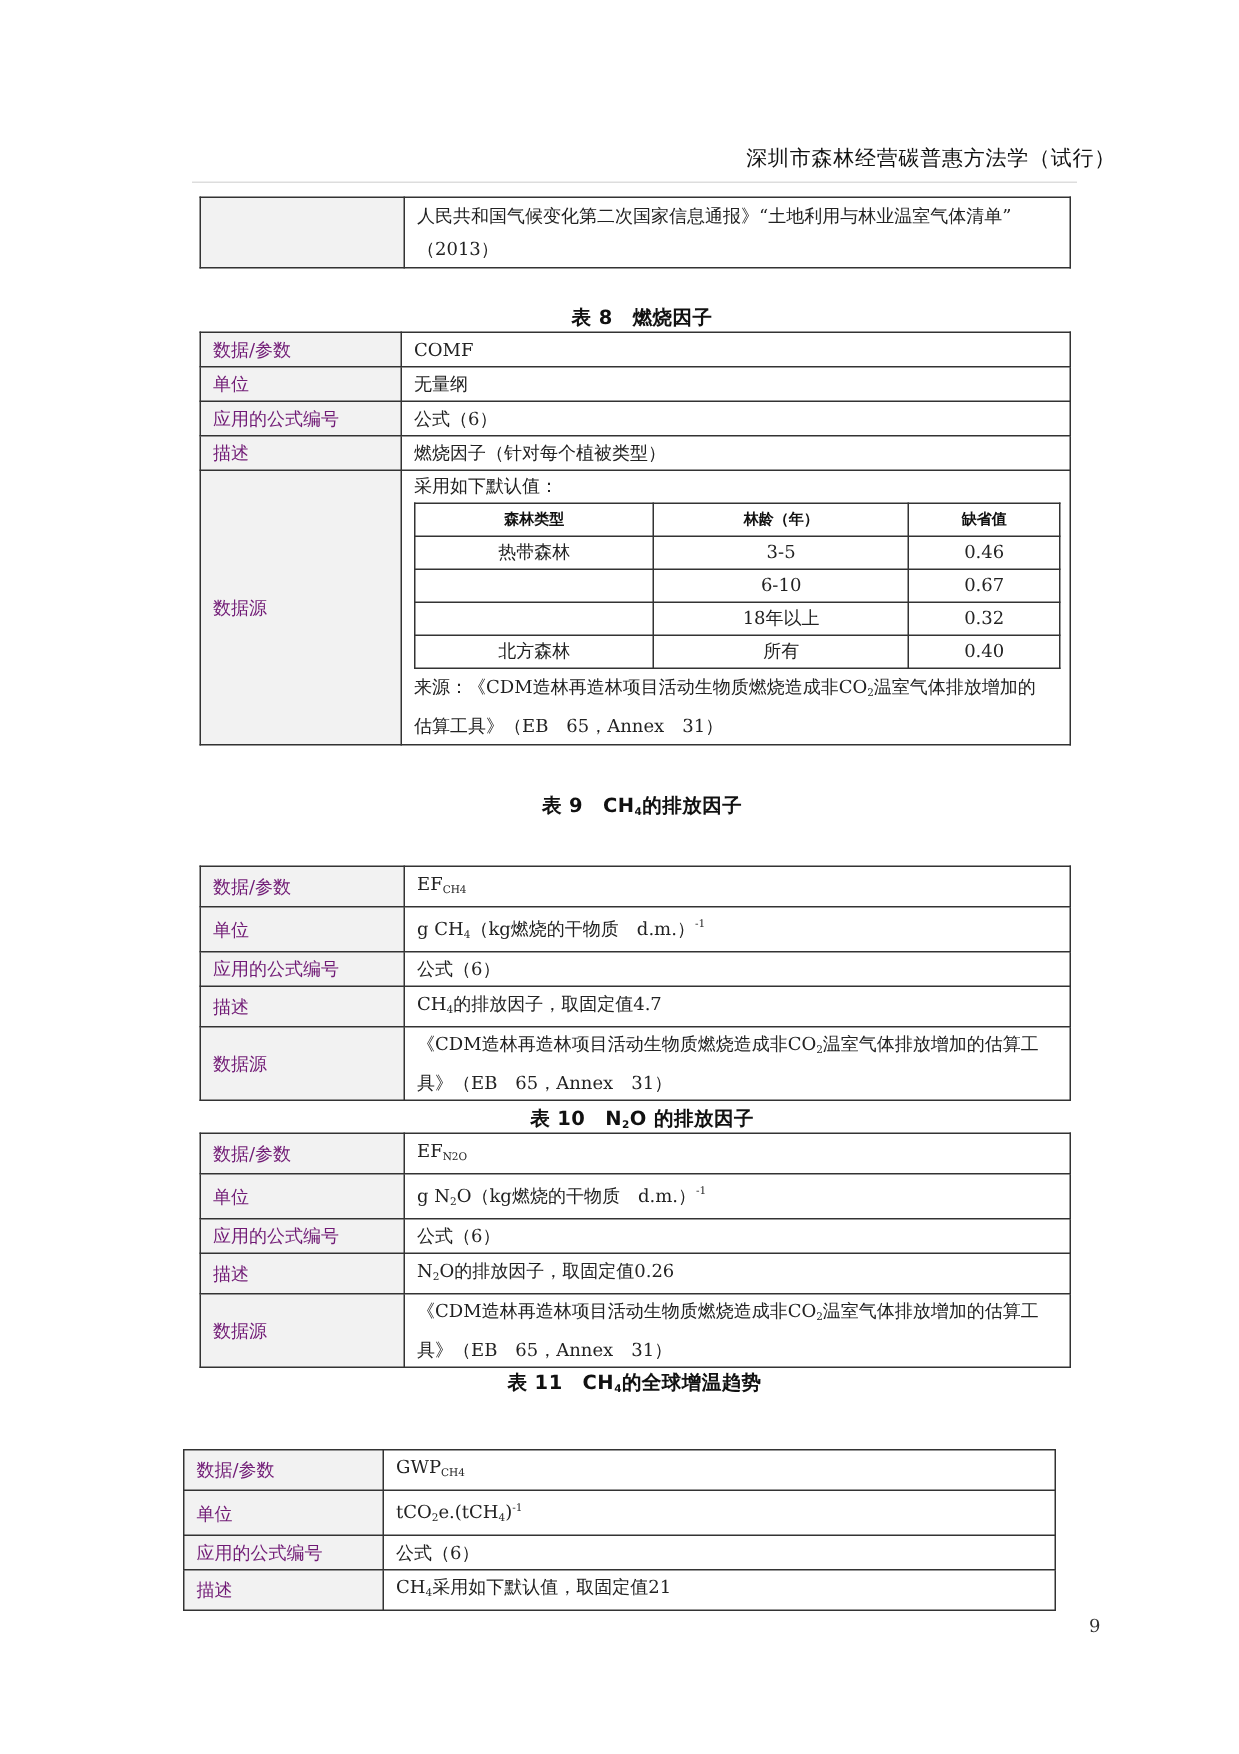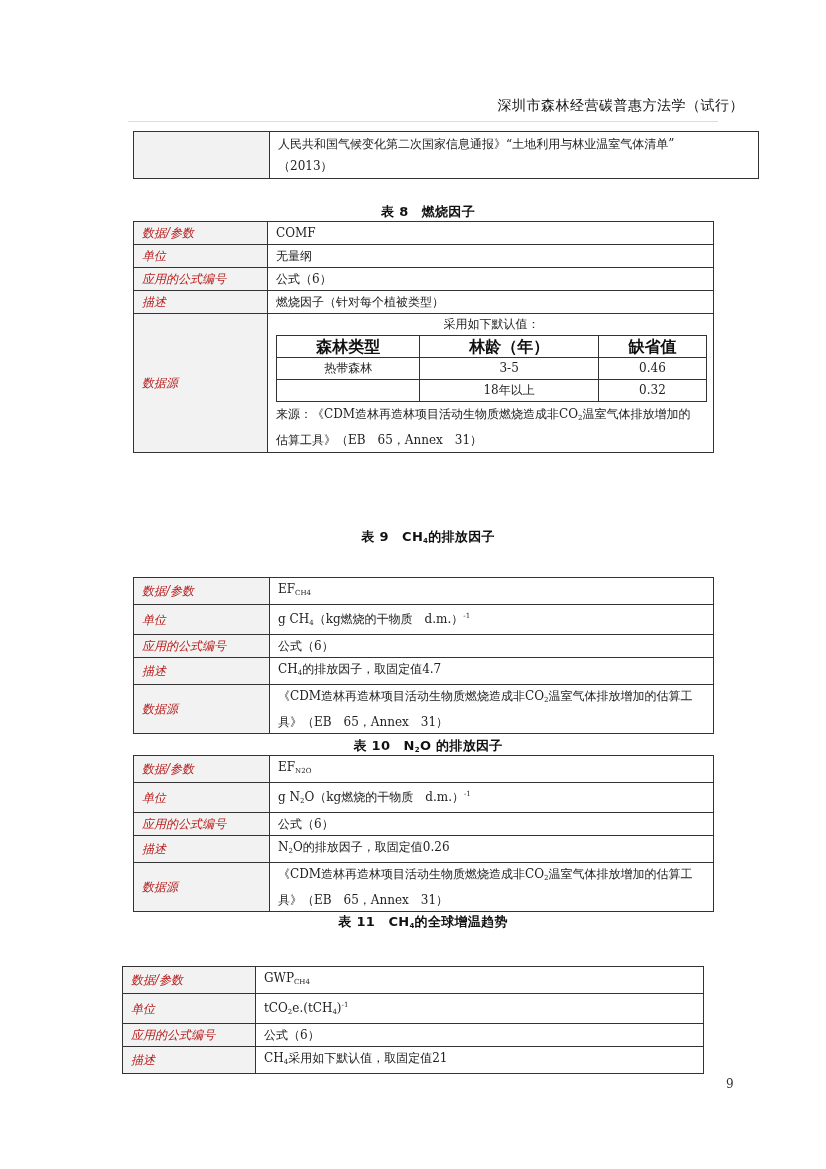--- a/index.html
+++ b/index.html
@@ -3,40 +3,40 @@
 <meta charset="utf-8">
 <style>
   html, body { margin: 0; padding: 0; background: #ffffff; }
   body { width: 826px; height: 1169px; position: relative; overflow: hidden;
          font-family: "DejaVu Serif", "Liberation Serif", serif; color: #222; }
   .running-header { position: absolute; top: 97px; right: 82px; font-size: 14px;
          font-family: "DejaVu Sans", "Liberation Sans", sans-serif; color: #111; letter-spacing: 0.5px; }
   .header-rule { position: absolute; top: 121px; left: 128px; width: 590px; height: 0; border-top: 1px solid #ddd; }
   table.param { position: absolute; border-collapse: collapse; font-size: 12px; }
   table.param td { border: 1.3px solid #333; padding: 0 0 0 8px; vertical-align: middle; line-height: 22px; }
-  table.param td.k { background: #f2f2f2; color: #b91c1c; font-style: italic; }
+  table.param td.k { background: #f2f2f2; color: #701a75; }
   table.param td.v { color: #222; }
   .caption { position: absolute; font-family: "DejaVu Sans", "Liberation Sans", sans-serif; font-size: 13px;
              font-weight: bold; color: #111; text-align: center; width: 590px; left: 133px; letter-spacing: 0.3px; }
   .caption .sub { font-size: 7px; vertical-align: -2px; }
   sub.s { font-size: 7px; vertical-align: -2px; }
   sup.s { font-size: 7px; vertical-align: 5px; }
   table.inner { border-collapse: collapse; width: 431px; margin: 0 0 0 0; font-size: 12px; }
   table.inner td, table.inner th { border: 1.3px solid #333; text-align: center; line-height: 21px; padding: 0; }
-  table.inner th { font-family: "DejaVu Sans", "Liberation Sans", sans-serif; font-weight: bold; font-size: 16px; color: #111; }
+  table.inner th { font-family: "DejaVu Sans", "Liberation Sans", sans-serif; font-weight: bold; font-size: 10px; color: #111; }
   .lh2 { line-height: 22px; padding-top: 1px; padding-bottom: 1px; }
   .page-number { position: absolute; top: 1077px; left: 726px; font-size: 12px; color: #333; }
 </style>
 </head>
 <body>
 
 <div class="running-header">深圳市森林经营碳普惠方法学（试行）</div>
 <div class="header-rule"></div>
 
-<table class="param" style="top:131px; left:133px; width:626px;">
+<table class="param" style="top:131px; left:133px; width:581px;">
   <tbody>
       <tr>
     <td class="k" style="width:127px; height:46px;"></td>
     <td class="v" style="line-height:22px; padding-top:1px; padding-bottom:1px;">
       <div>人民共和国气候变化第二次国家信息通报》“土地利用与林业温室气体清单”</div>
       <div>（2013）</div>
     </td>
   </tr>
 </tbody>
   </table>
@@ -56,37 +56,47 @@
     <td class="k">应用的公式编号</td>
     <td class="v">公式（6）</td>
   </tr>
   <tr>
     <td class="k">描述</td>
     <td class="v">燃烧因子（针对每个植被类型）</td>
   </tr>
   <tr>
     <td class="k">数据源</td>
     <td class="v" style="padding:0 6px 0 8px;">
-      <div style="line-height:21px;text-align:center;">采用如下默认值：</div>
+      <div style="line-height:21px;">采用如下默认值：</div>
       <table class="inner">
         <tbody>
               <tr>
           <th>森林类型</th>
           <th>林龄（年）</th>
           <th>缺省值</th>
         </tr>
         <tr>
           <td>热带森林</td>
           <td>3-5</td>
           <td>0.46</td>
         </tr>
         <tr>
           <td>&nbsp;</td>
+          <td>6-10</td>
+          <td>0.67</td>
+        </tr>
+        <tr>
+          <td>&nbsp;</td>
           <td>18年以上</td>
           <td>0.32</td>
+        </tr>
+        <tr>
+          <td>北方森林</td>
+          <td>所有</td>
+          <td>0.40</td>
         </tr>
       </tbody>
           </table>
       <div style="line-height:22px; padding-top:1px;">
         <span>来源：《CDM造林再造林项目活动生物质燃烧造成非CO</span><sub class="s">2</sub><span>温室气体排放增加的</span>
       </div>
       <div style="line-height:22px; padding-bottom:1px;">估算工具》（EB　65，Annex　31）</div>
     </td>
   </tr>
 </tbody>

